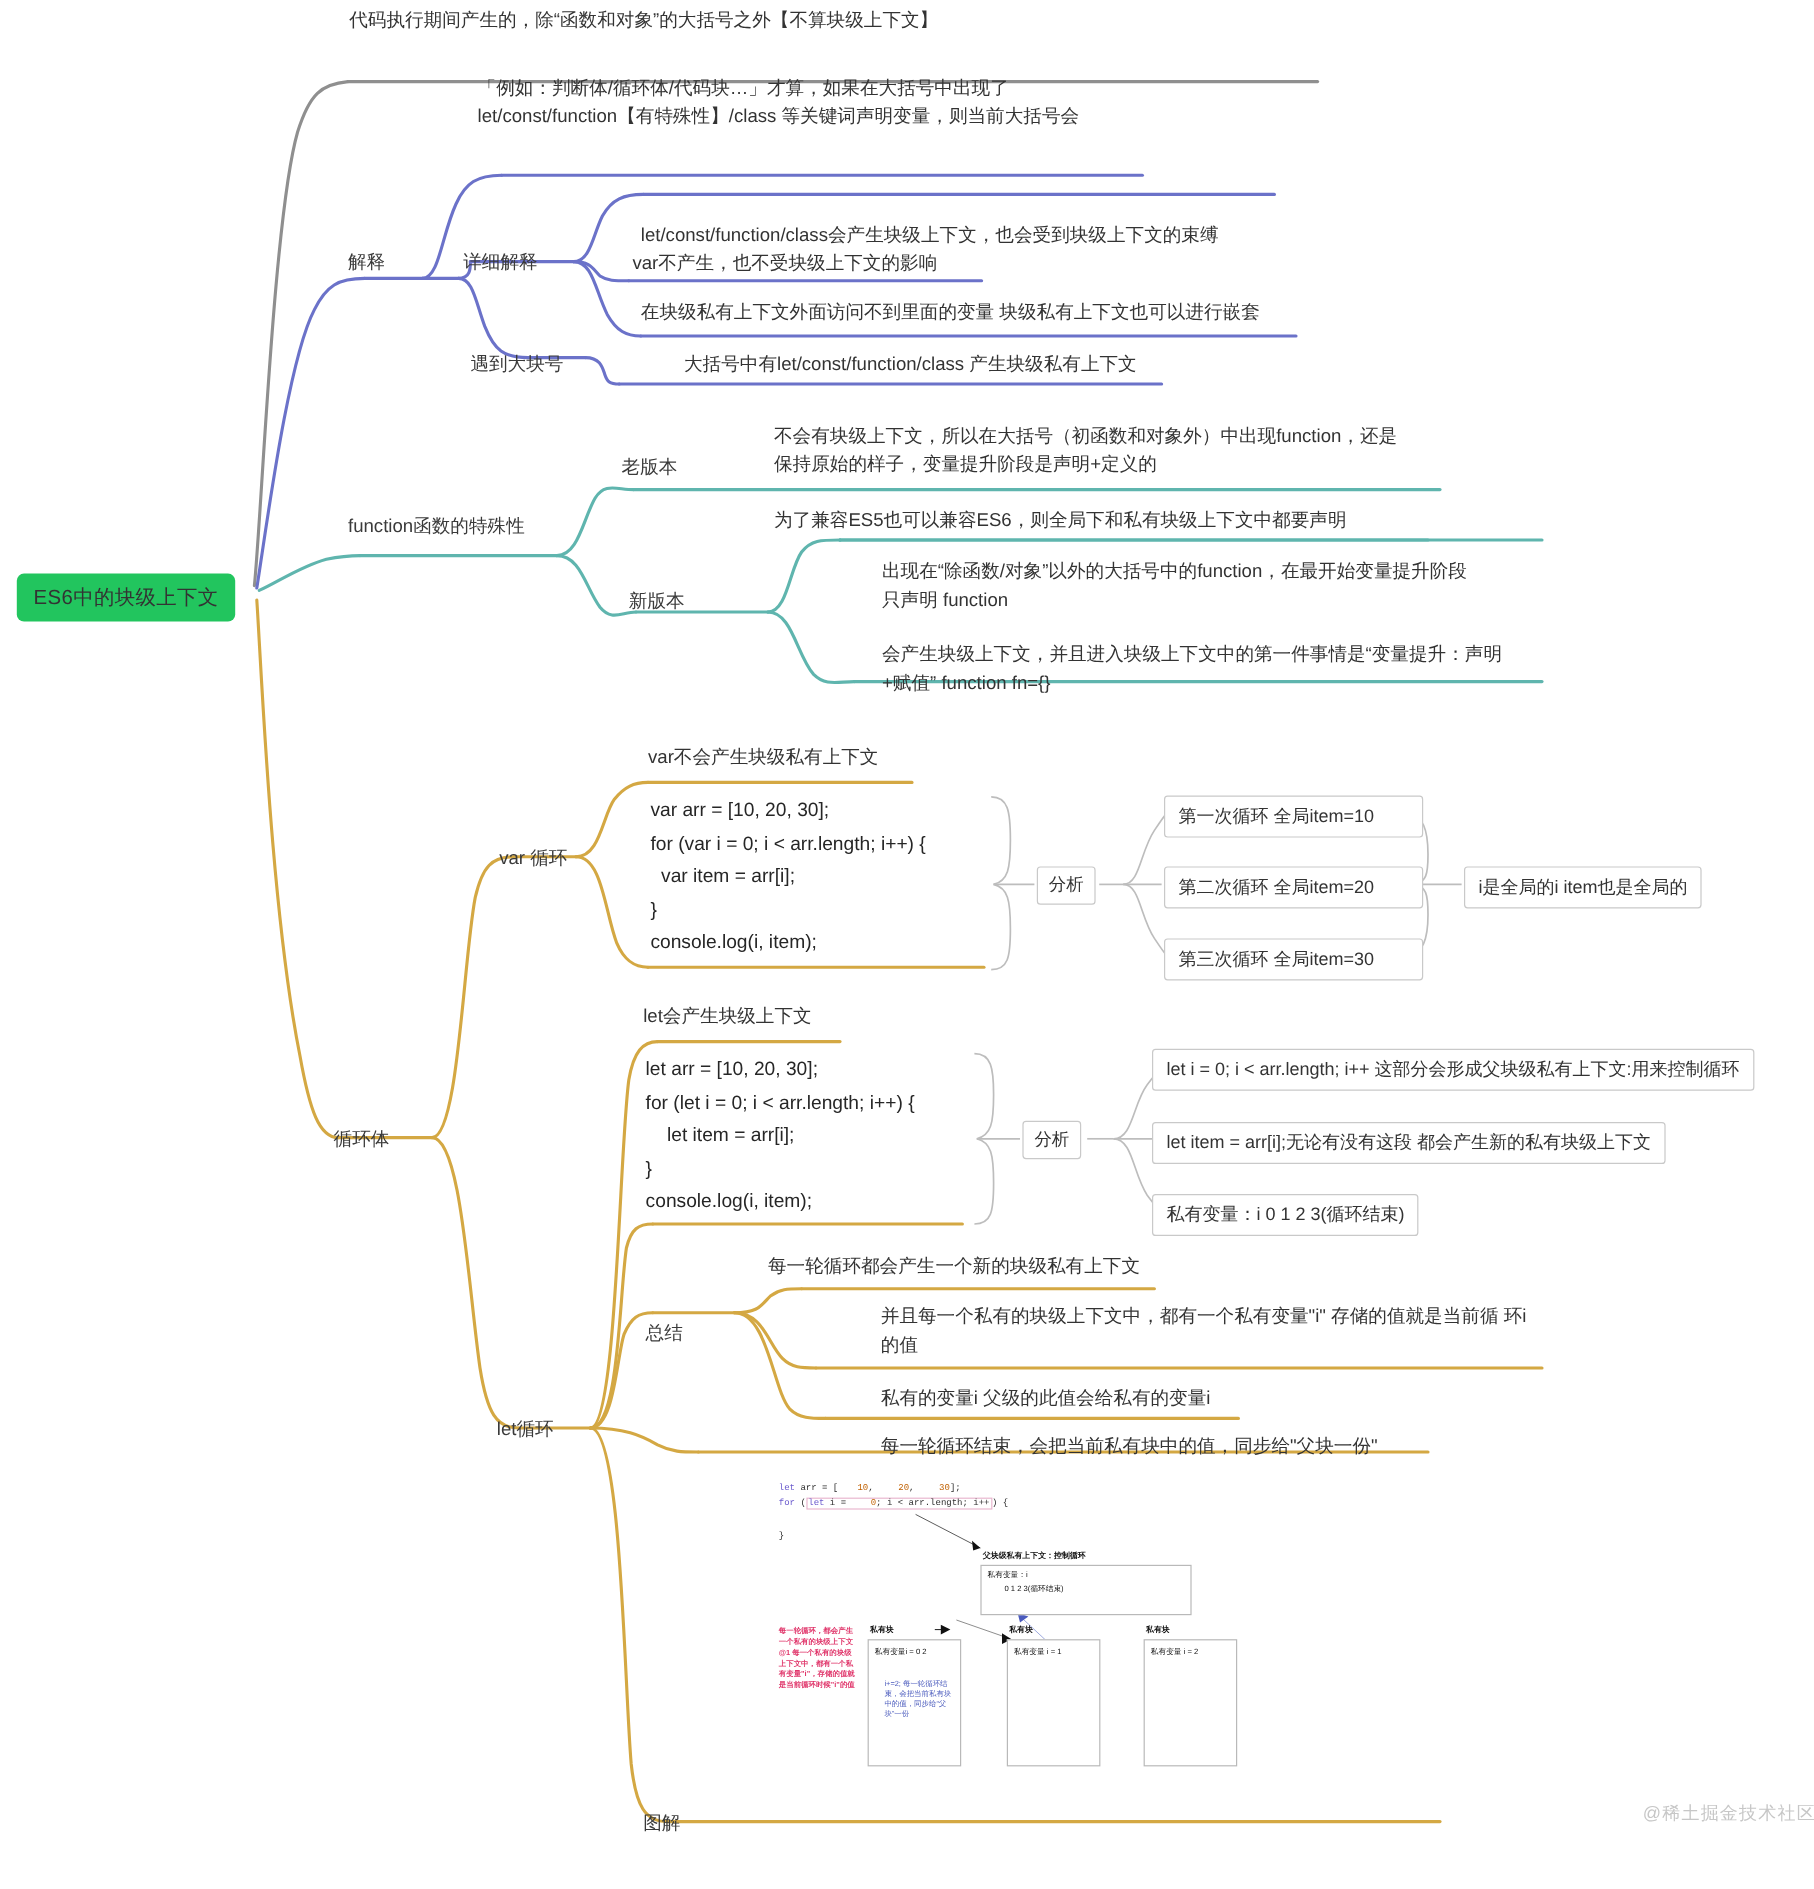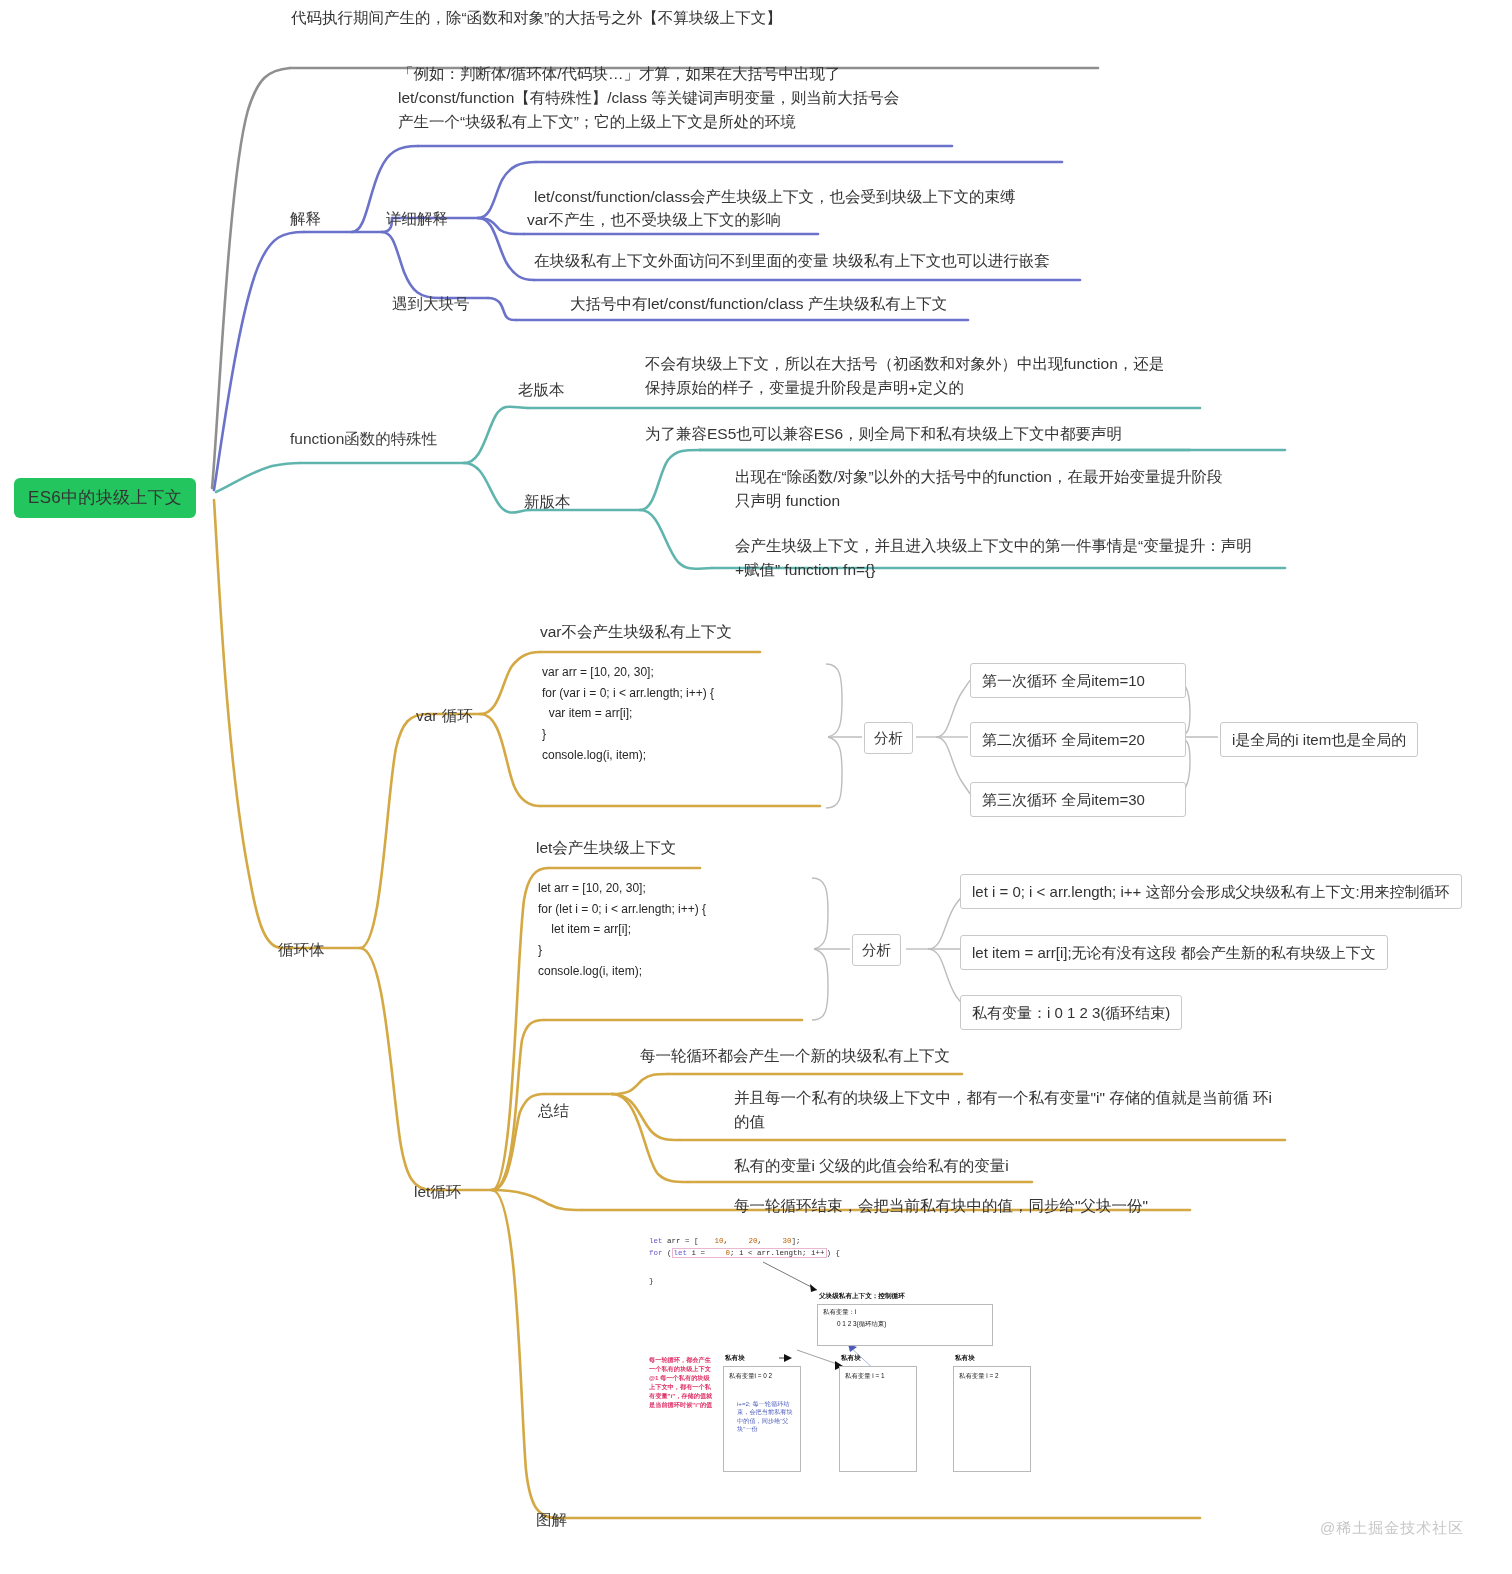--- a/index.html
+++ b/index.html
@@ -7,21 +7,21 @@
   #root-canvas{position:relative;width:1512px;height:1574px;overflow:hidden;background:#fff;}
   svg.links{position:absolute;left:0;top:0;width:1512px;height:1574px;pointer-events:none;}
   .node{position:absolute;white-space:nowrap;line-height:1.55;}
   .node.wrap{white-space:normal;}
   .root-node{
     background:#22c55e;border-radius:6px;padding:7px 14px;
     font-size:17px;color:#333;letter-spacing:.3px;
   }
   .branch-label{font-size:15.5px;color:#3a3a3a;}
   .leaf{font-size:15.5px;color:#333;}
-  .code{font-size:12px;color:#262626;line-height:1.72;}
+  .code{font-size:16px;color:#262626;line-height:1.72;}
   .boxed{
     border:1px solid #c9c9c9;border-radius:3px;background:#fff;
     padding:5px 11px;font-size:15px;color:#333;
   }
   .boxed-sm{padding:4px 9px;font-size:14.5px;}
   .watermark{font-size:15px;color:#c7c7c7;letter-spacing:1px;}
   
   .illus{position:absolute;left:645px;top:1232px;width:460px;height:245px;background:#fff;}
   .illus .c{font-family:"Liberation Mono","DejaVu Sans Mono",monospace;font-size:7.5px;line-height:1.5;}
   .illus .kw{color:#6a5acd;}
@@ -155,21 +155,20 @@
 
   <div class="node root-node" style="left:14px;top:478px;">ES6中的块级上下文</div>
 
   <div class="node leaf" style="left:291px;top:6px;">代码执行期间产生的，除“函数和对象”的大括号之外【不算块级上下文】</div>
 
   <div class="node branch-label" style="left:290px;top:207px;">解释</div>
 
   <div class="node leaf" style="left:398px;top:62px;">
     <div>「例如：判断体/循环体/代码块…」才算，如果在大括号中出现了</div>
     <div>let/const/function【有特殊性】/class 等关键词声明变量，则当前大括号会</div>
-    <div>产生一个“块级私有上下文”；它的上级上下文是所处的环境</div>
   </div>
 
   <div class="node branch-label" style="left:386px;top:207px;">详细解释</div>
   <div class="node leaf" style="left:534px;top:165px;margin-top:20px;">let/const/function/class会产生块级上下文，也会受到块级上下文的束缚</div>
   <div class="node leaf" style="left:527px;top:208px;">var不产生，也不受块级上下文的影响</div>
   <div class="node leaf" style="left:534px;top:249px;">在块级私有上下文外面访问不到里面的变量 块级私有上下文也可以进行嵌套</div>
 
   <div class="node branch-label" style="left:392px;top:292px;">遇到大块号</div>
   <div class="node leaf" style="left:570px;top:292px;">大括号中有let/const/function/class 产生块级私有上下文</div>
 
@@ -266,15 +265,15 @@
     <div class="vtxt" style="position:absolute;left:200px;top:140px;">私有变量 i = 1</div>
 
     <div class="ttl" style="position:absolute;left:310px;top:122px;">私有块</div>
     <div class="bx" style="position:absolute;left:308px;top:134px;width:76px;height:104px;"></div>
     <div class="vtxt" style="position:absolute;left:314px;top:140px;">私有变量 i = 2</div>
 
     <div class="red" style="position:absolute;left:4px;top:124px;width:64px;white-space:pre-wrap;">每一轮循环，都会产生一个私有的块级上下文
 @1 每一个私有的块级上下文中，都有一个私有变量"i"，存储的值就是当前循环时候"i"的值</div>
   </div>
 
-  <div class="node watermark" style="left:1320px;top:1500px;margin-top:16px;">@稀土掘金技术社区</div>
+  <div class="node watermark" style="left:1369px;top:1500px;">@稀土掘金技术社区</div>
 
 </div>
 
 </body></html>

